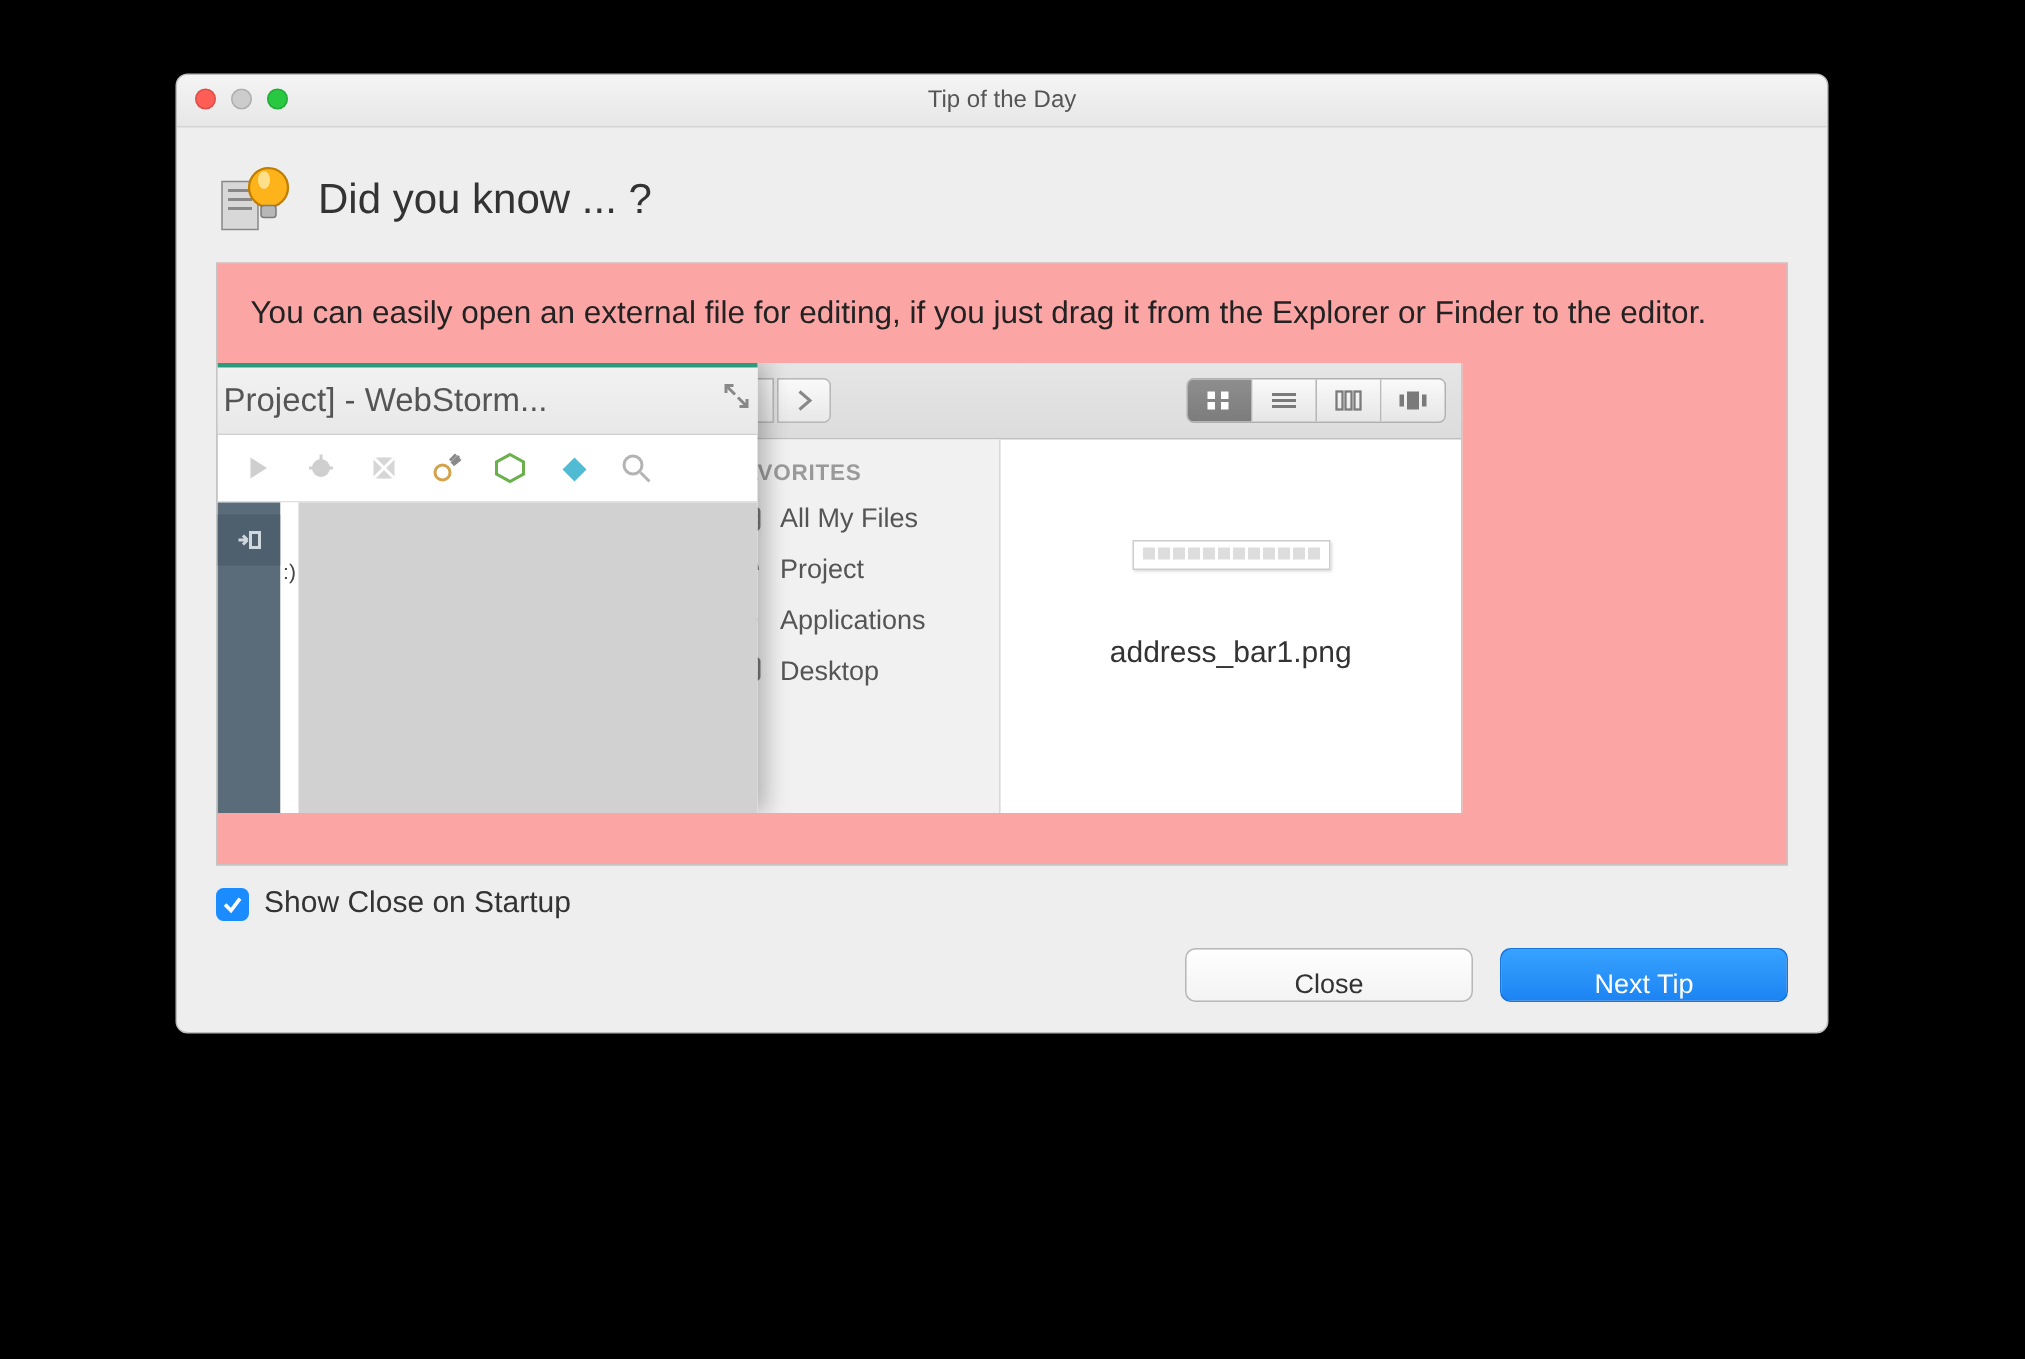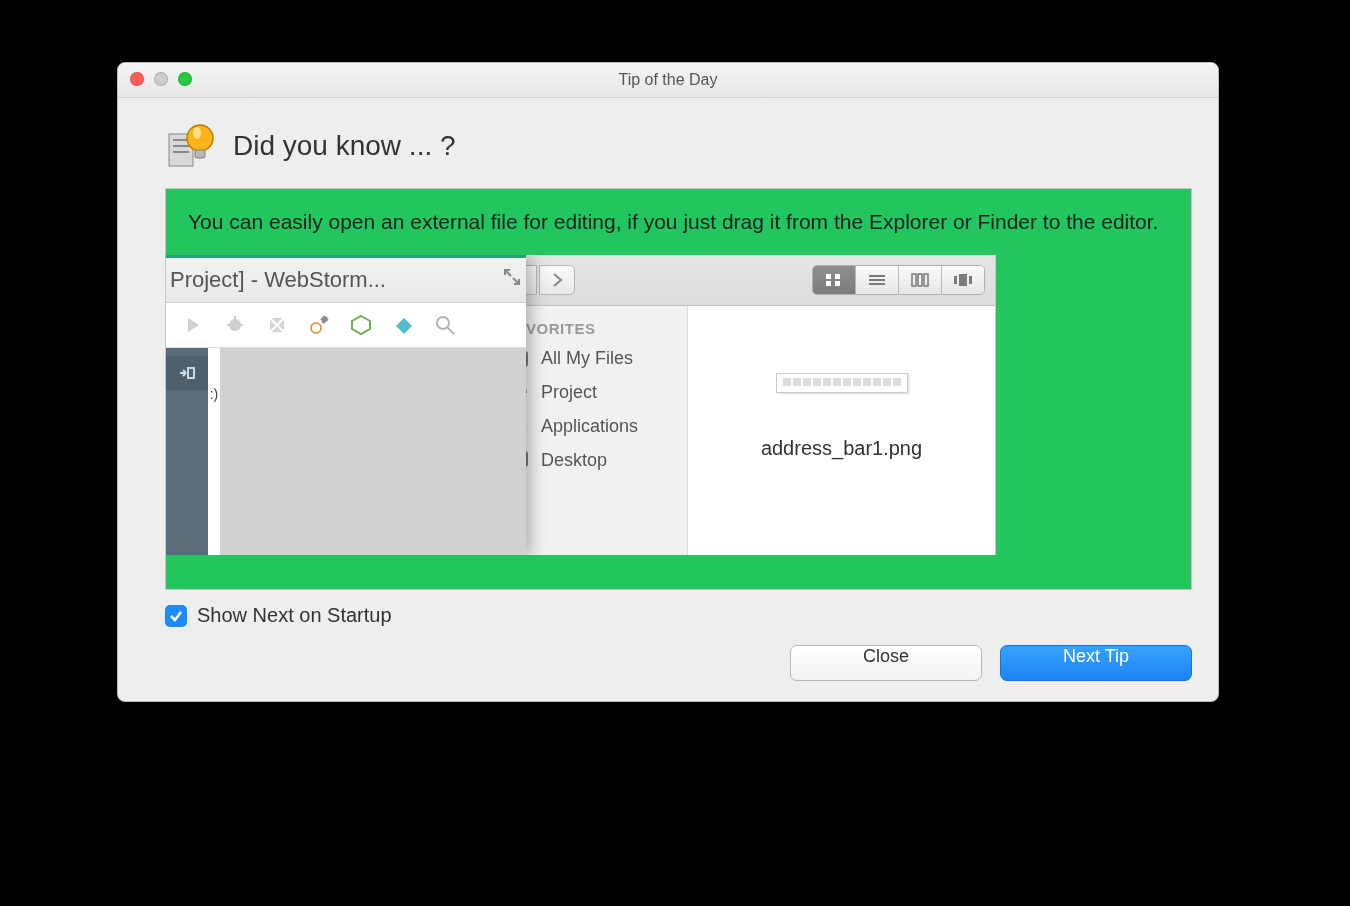--- a/index.html
+++ b/index.html
@@ -7,21 +7,21 @@
     padding: 0;
     width: 1350px;
     height: 906px;
     background: #000;
     font-family: "Helvetica Neue", Helvetica, Arial, sans-serif;
     -webkit-font-smoothing: antialiased;
   }
   .dialog {
     position: absolute;
     left: 117px;
-    top: 62px;
+    top: 49px;
     width: 1100px;
     background: #eeeeee;
     border-radius: 8px;
     box-shadow: 0 20px 60px rgba(0,0,0,0.6);
     overflow: hidden;
     border: 1px solid #bdbdbd;
   }
   .titlebar {
     height: 34px;
     background: linear-gradient(#f4f4f4, #e7e7e7);
@@ -46,36 +46,35 @@
   .tl.red { background: #ff5e57; }
   .tl.yel { background: #cccccc; }
   .tl.grn { background: #28c940; }
   .titlebar .title {
     flex: 1;
     text-align: center;
     font-size: 16px;
     color: #555;
   }
   .content {
-    padding: 20px 26px 20px 12px;
-    margin-left: 35px;
+    padding: 20px 26px 20px 26px;
   }
   .heading-row {
     display: flex;
     align-items: center;
     gap: 12px;
     margin-bottom: 14px;
   }
   .bulb svg { display: block; }
   .heading {
     font-size: 28px;
     color: #333;
   }
   .tip-panel {
-    background: #22c55e;
+    background: #fca5a5;
     border: 1px solid #c5c5c5;
     padding: 18px 22px 0 22px;
     height: 382px;
     overflow: hidden;
   }
   .tip-text {
     font-size: 21px;
     color: #222;
     line-height: 1.45;
     margin: 0 0 18px 0;
@@ -310,21 +309,21 @@
   }
   .btn {
     min-width: 190px;
     height: 34px;
     border-radius: 7px;
     border: 1px solid #b8b8b8;
     background: linear-gradient(#ffffff, #f3f3f3);
     font-size: 18px;
     color: #333;
     display: flex;
-    align-items: flex-start;
+    align-items: flex-end;
     justify-content: center;
     cursor: pointer;
   }
   .btn.primary {
     background: linear-gradient(#37a2ff, #1c84f3);
     border-color: #1774dd;
     color: #fff;
   }
 </style>
 </head>
@@ -527,21 +526,21 @@
 
       </div>
     </div>
 
     <div class="footer-row1">
       <div class="chk">
         <svg width="14" height="14" viewBox="0 0 14 14">
             <path d="M2 7 L6 11 L12 3" fill="none" stroke="#fff" stroke-width="2.5"></path>
           </svg>
       </div>
-      <span>Show Next on Startup</span>
+      <span>Show Close on Startup</span>
     </div>
 
     <div class="footer-row2">
       <div class="btn">
         <span>Close</span>
       </div>
       <div class="btn primary">
         <span>Next Tip</span>
       </div>
     </div>

